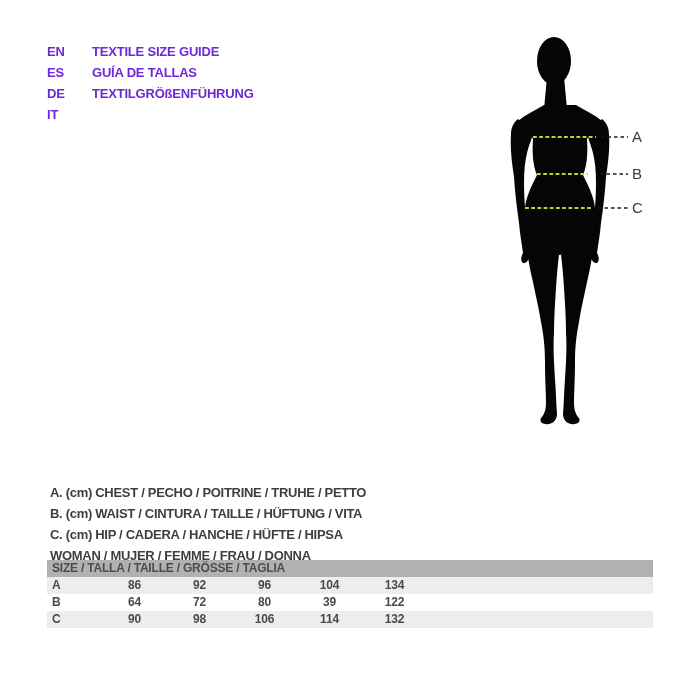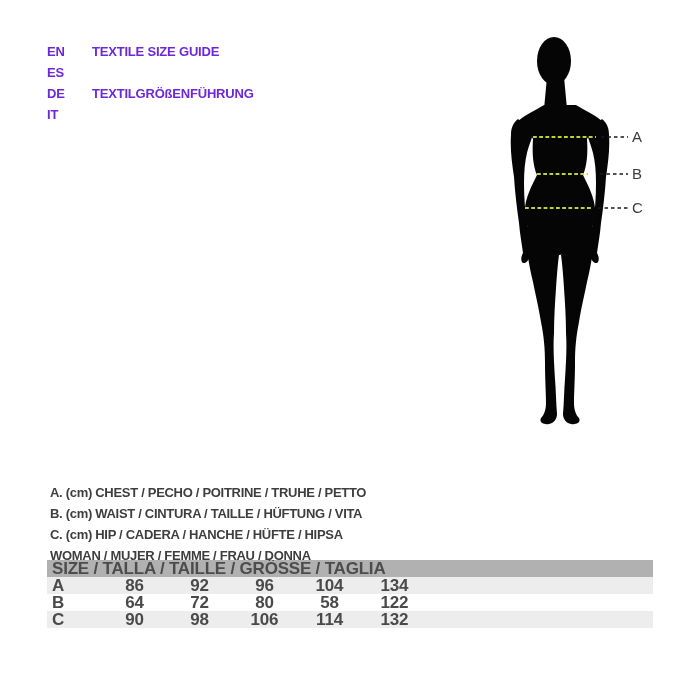--- a/index.html
+++ b/index.html
@@ -20,37 +20,38 @@
   .figure-svg { position:absolute; left:480px; top:25px; width:220px; height:420px; }
   .figure-svg text { font-family:"Liberation Sans", sans-serif; font-size:15px; fill:#3b3b3b; }
 
   
   .legend { position:absolute; left:50px; top:471px; font-size:13px; font-weight:bold; line-height:21px; letter-spacing:-0.3px; color:#3e3e3e;margin-top:11px; }
 
   
   .size-table {
     position:absolute; left:47px; top:560px; width:606px;
     border-collapse:collapse; table-layout:fixed;
-    font-size:17px; font-weight:bold; letter-spacing:-0.2px; color:#4a4a4a;
+    font-size:12px; font-weight:bold; letter-spacing:-0.2px; color:#4a4a4a;
   }
   .size-table td { height:17px; line-height:17px; padding:0; text-align:center; overflow:hidden; white-space:nowrap; }
   .size-table td.left { text-align:left; padding-left:5px; }
   .size-table tr.bar td { background:#b1b1b1; color:#4c4c4c; }
   .size-table tr.stripe td { background:#ededed; }
 </style>
 </head>
 <body>
 
 <div class="lang-block">
   <div class="lang-row">
     <span class="lang-code">EN</span>
     <span class="lang-title">TEXTILE SIZE GUIDE</span>
   </div>
   <div class="lang-row">
     <span class="lang-code">ES</span>
+    <span class="lang-title">GUÍA DE TALLAS</span>
   </div>
   <div class="lang-row">
     <span class="lang-code">DE</span>
     <span class="lang-title">TEXTILGRÖßENFÜHRUNG</span>
   </div>
   <div class="lang-row">
     <span class="lang-code">IT</span>
   </div>
 </div>
 
@@ -138,21 +139,21 @@
       <td>96</td>
       <td>104</td>
       <td>134</td>
       <td></td>
     </tr>
     <tr>
       <td class="left">B</td>
       <td>64</td>
       <td>72</td>
       <td>80</td>
-      <td>58</td>
+      <td>39</td>
       <td>122</td>
       <td></td>
     </tr>
     <tr class="stripe">
       <td class="left">C</td>
       <td>90</td>
       <td>98</td>
       <td>106</td>
       <td>114</td>
       <td>132</td>

